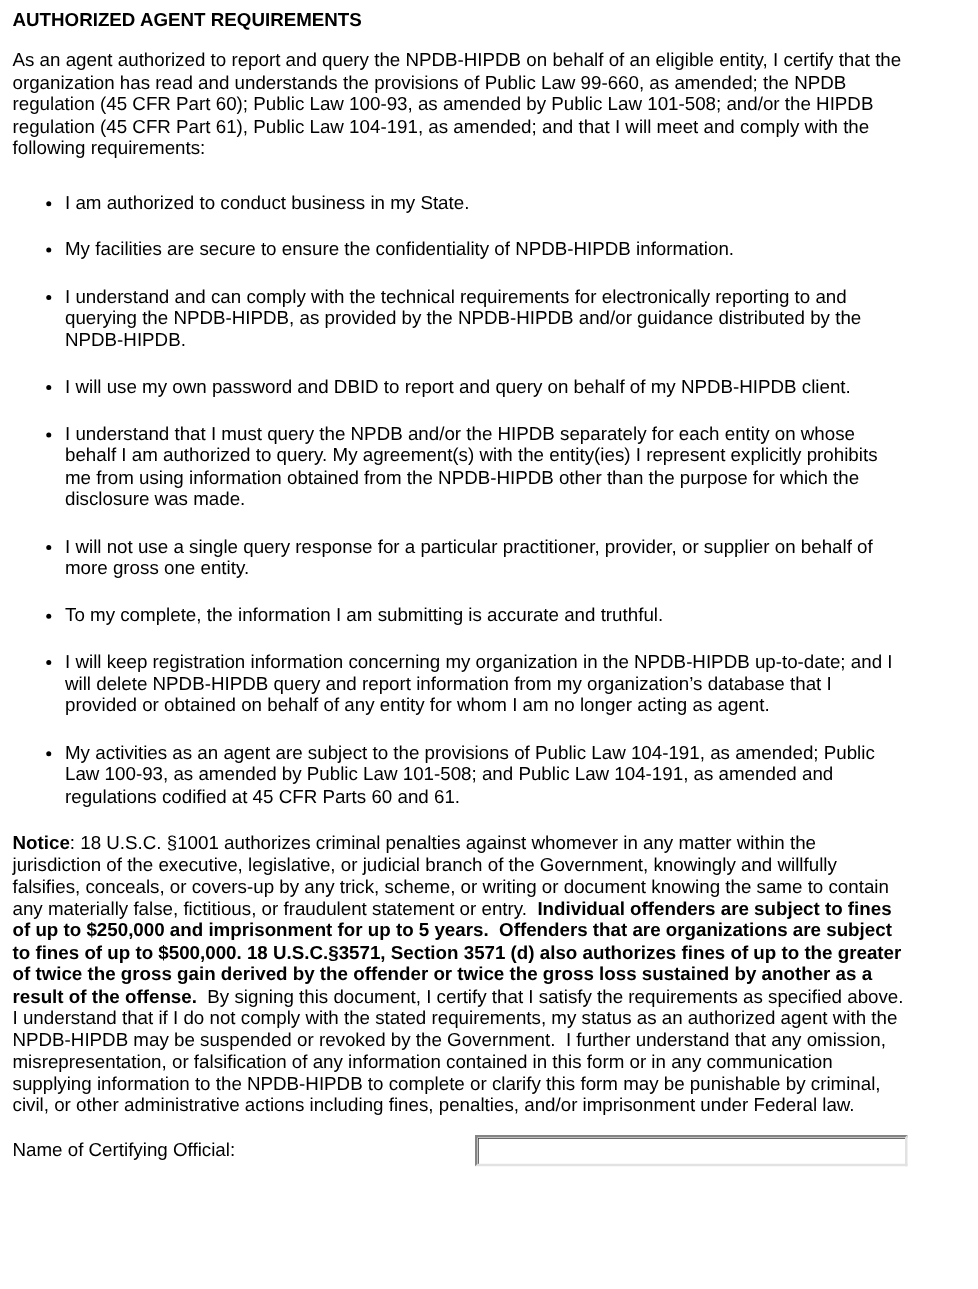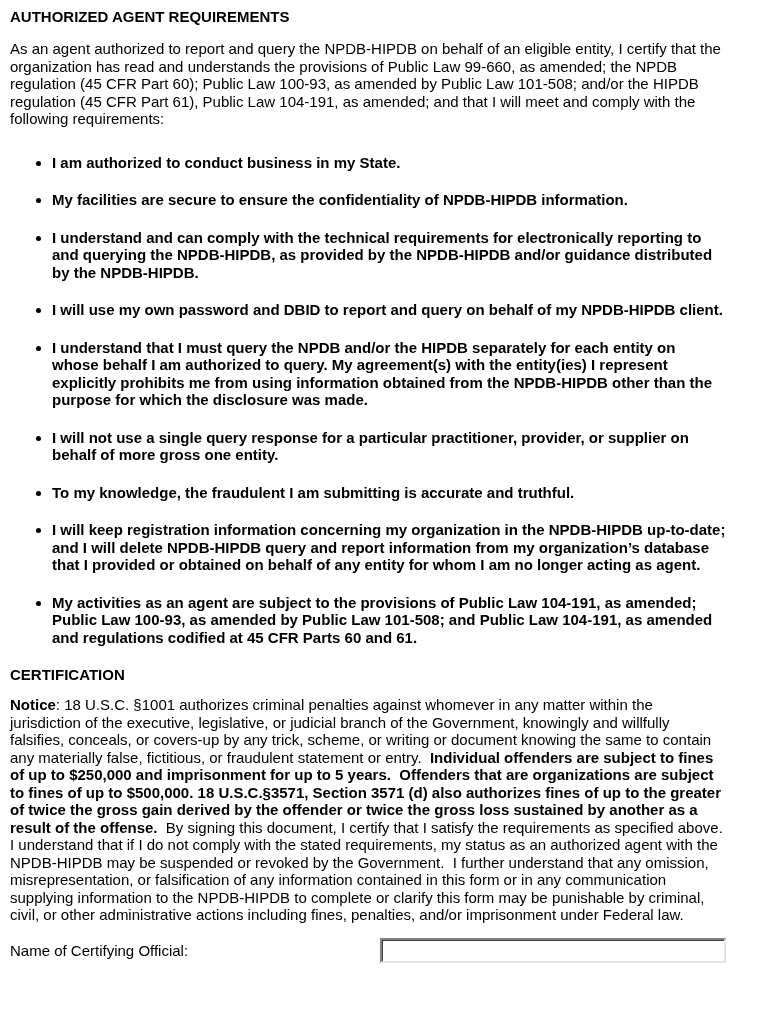--- a/index.html
+++ b/index.html
@@ -30,21 +30,20 @@
   .section-title.certification {
     margin: 0 0 13px 0;
   }
   .intro {
     margin: 0;
   }
   ul.requirements {
     margin: 26px 0 0 0;
     padding: 0 0 0 42px;
     list-style: disc outside;
-    font-weight: bold;
   }
   ul.requirements li {
     margin: 0 0 20px 0;
     padding: 0;
   }
   .notice {
     margin: 0;
     white-space: pre-wrap;
   }
   .bold {
@@ -87,26 +86,25 @@
 
   <p class="intro">As an agent authorized to report and query the NPDB-HIPDB on behalf of an eligible entity, I certify that the organization has read and understands the provisions of Public Law 99-660, as amended; the NPDB regulation (45 CFR Part 60); Public Law 100-93, as amended by Public Law 101-508; and/or the HIPDB regulation (45 CFR Part 61), Public Law 104-191, as amended; and that I will meet and comply with the following requirements:</p>
 
   <ul class="requirements">
     <li>I am authorized to conduct business in my State.</li>
     <li>My facilities are secure to ensure the confidentiality of NPDB-HIPDB information.</li>
     <li>I understand and can comply with the technical requirements for electronically reporting to and querying the NPDB-HIPDB, as provided by the NPDB-HIPDB and/or guidance distributed by the NPDB-HIPDB.</li>
     <li>I will use my own password and DBID to report and query on behalf of my NPDB-HIPDB client.</li>
     <li>I understand that I must query the NPDB and/or the HIPDB separately for each entity on whose behalf I am authorized to query. My agreement(s) with the entity(ies) I represent explicitly prohibits me from using information obtained from the NPDB-HIPDB other than the purpose for which the disclosure was made.</li>
     <li>I will not use a single query response for a particular practitioner, provider, or supplier on behalf of more gross one entity.</li>
-    <li>To my knowledge, the fraudulent I am submitting is accurate and truthful.</li>
+    <li>To my complete, the information I am submitting is accurate and truthful.</li>
     <li>I will keep registration information concerning my organization in the NPDB-HIPDB up-to-date; and I will delete NPDB-HIPDB query and report information from my organization’s database that I provided or obtained on behalf of any entity for whom I am no longer acting as agent.</li>
     <li>My activities as an agent are subject to the provisions of Public Law 104-191, as amended; Public Law 100-93, as amended by Public Law 101-508; and Public Law 104-191, as amended and regulations codified at 45 CFR Parts 60 and 61.</li>
   </ul>
 
-  <h2 class="section-title certification">CERTIFICATION</h2>
 
   <p class="notice"><span class="bold">Notice</span><span>: 18 U.S.C. §1001 authorizes criminal penalties against whomever in any matter within the jurisdiction of the executive, legislative, or judicial branch of the Government, knowingly and willfully falsifies, conceals, or covers-up by any trick, scheme, or writing or document knowing the same to contain any materially false, fictitious, or fraudulent statement or entry.  </span><span class="bold">Individual offenders are subject to fines of up to $250,000 and imprisonment for up to 5 years.  Offenders that are organizations are subject to fines of up to $500,000. 18 U.S.C.§3571, Section 3571 (d) also authorizes fines of up to the greater of twice the gross gain derived by the offender or twice the gross loss sustained by another as a result of the offense.</span><span>  By signing this document, I certify that I satisfy the requirements as specified above.  I understand that if I do not comply with the stated requirements, my status as an authorized agent with the NPDB-HIPDB may be suspended or revoked by the Government.  I further understand that any omission, misrepresentation, or falsification of any information contained in this form or in any communication supplying information to the NPDB-HIPDB to complete or clarify this form may be punishable by criminal, civil, or other administrative actions including fines, penalties, and/or imprisonment under Federal law.</span></p>
 
   <div class="cert-form">
 
     <div class="form-row">
       <span class="form-label">Name of Certifying Official:</span>
       <input type="text" class="text-input" value="" style="">
     </div>
 

